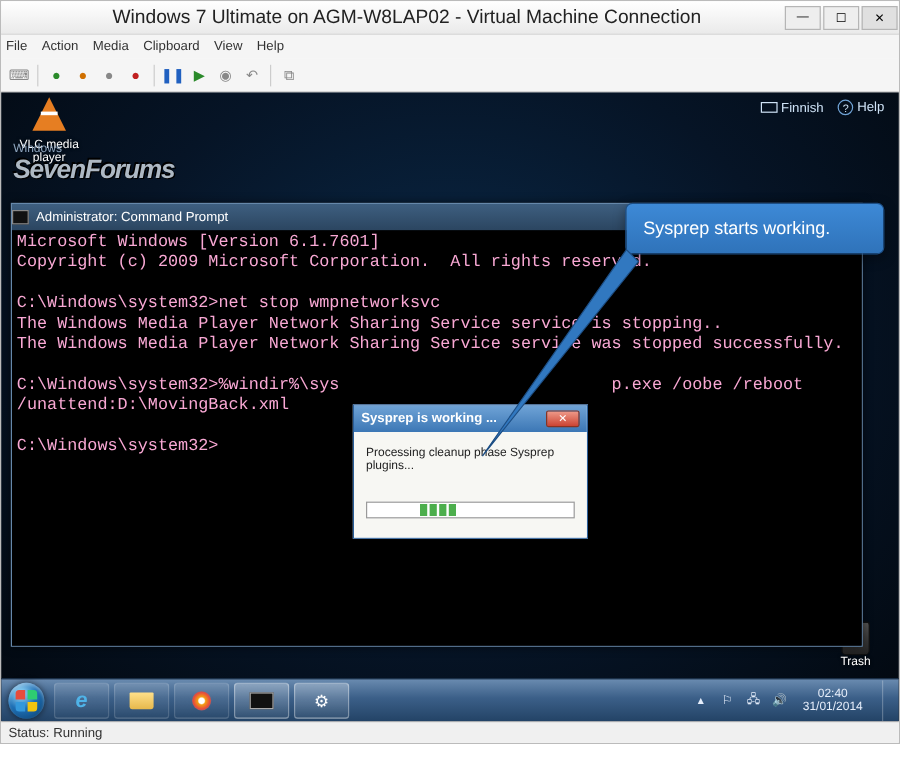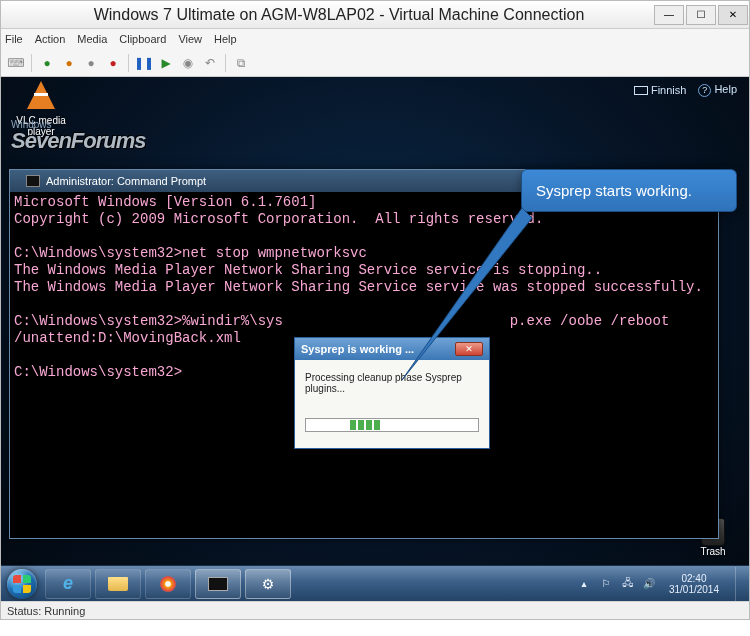--- a/index.html
+++ b/index.html
@@ -38,21 +38,21 @@
 .vlc-cone::after { content: ""; position: absolute; left: -7px; top: 12px; width: 14px; height: 3px; background: #fff; }
 .trash { width: 24px; height: 28px; background: linear-gradient(#555,#222); border-radius: 3px 3px 4px 4px; margin: 0 auto; border: 1px solid #111; }
 
 
 .sflogo { position: absolute; left: 10px; top: 42px; color: #c8c8c8; }
 .sflogo .small { font-size: 10px; color: #8fa6bf; }
 .sflogo .big { font: italic bold 22px/1 "Segoe UI", sans-serif; color: #aeb9c4; text-shadow: 1px 1px 0 #000, -1px -1px 0 #000; letter-spacing: -1px; }
 
 
 .cmd { position: absolute; left: 8px; top: 92px; width: 710px; height: 370px; border: 1px solid #6688aa; background: #000; box-shadow: 0 0 8px rgba(0,0,0,.6); display: flex; flex-direction: column; }
-.cmd-titlebar { height: 22px; background: linear-gradient(#3e5f80,#2b4560); color: #fff; display: flex; align-items: center; padding: 0 16px; font-size: 11px; }
+.cmd-titlebar { height: 22px; background: linear-gradient(#3e5f80,#2b4560); color: #fff; display: flex; align-items: center; padding: 0 0; font-size: 11px; }
 .cmd-ico { width: 14px; height: 12px; background: #111; border: 1px solid #888; margin-right: 6px; }
 .cmd-title { flex: 1; }
 .cmd-btns { display: flex; gap: 2px; }
 .cmd-btn { width: 22px; height: 14px; background: linear-gradient(#eef3fa,#cfe0f2); border: 1px solid #6a88a8; border-radius: 2px; font-size: 9px; display: flex; align-items: center; justify-content: center; color: #2b4560; }
 .cmd-body { flex: 1; background: #000; color: #f9a8d4; font: 14px/17px Consolas, "Courier New", monospace; padding: 2px 4px; white-space: pre-wrap; overflow: hidden; }
 
 
 .sysprep { position: absolute; left: 293px; top: 260px; width: 196px; border: 1px solid #2b5f9a; background: #eef3fa; box-shadow: 0 4px 18px rgba(0,0,0,.4); }
 .sysprep-tb { height: 22px; background: linear-gradient(#6fa3d6,#3c77b5); display: flex; align-items: center; padding: 0 6px; color: #fff; font-size: 11px; }
 .sysprep-title { flex: 1; font-weight: bold; }

